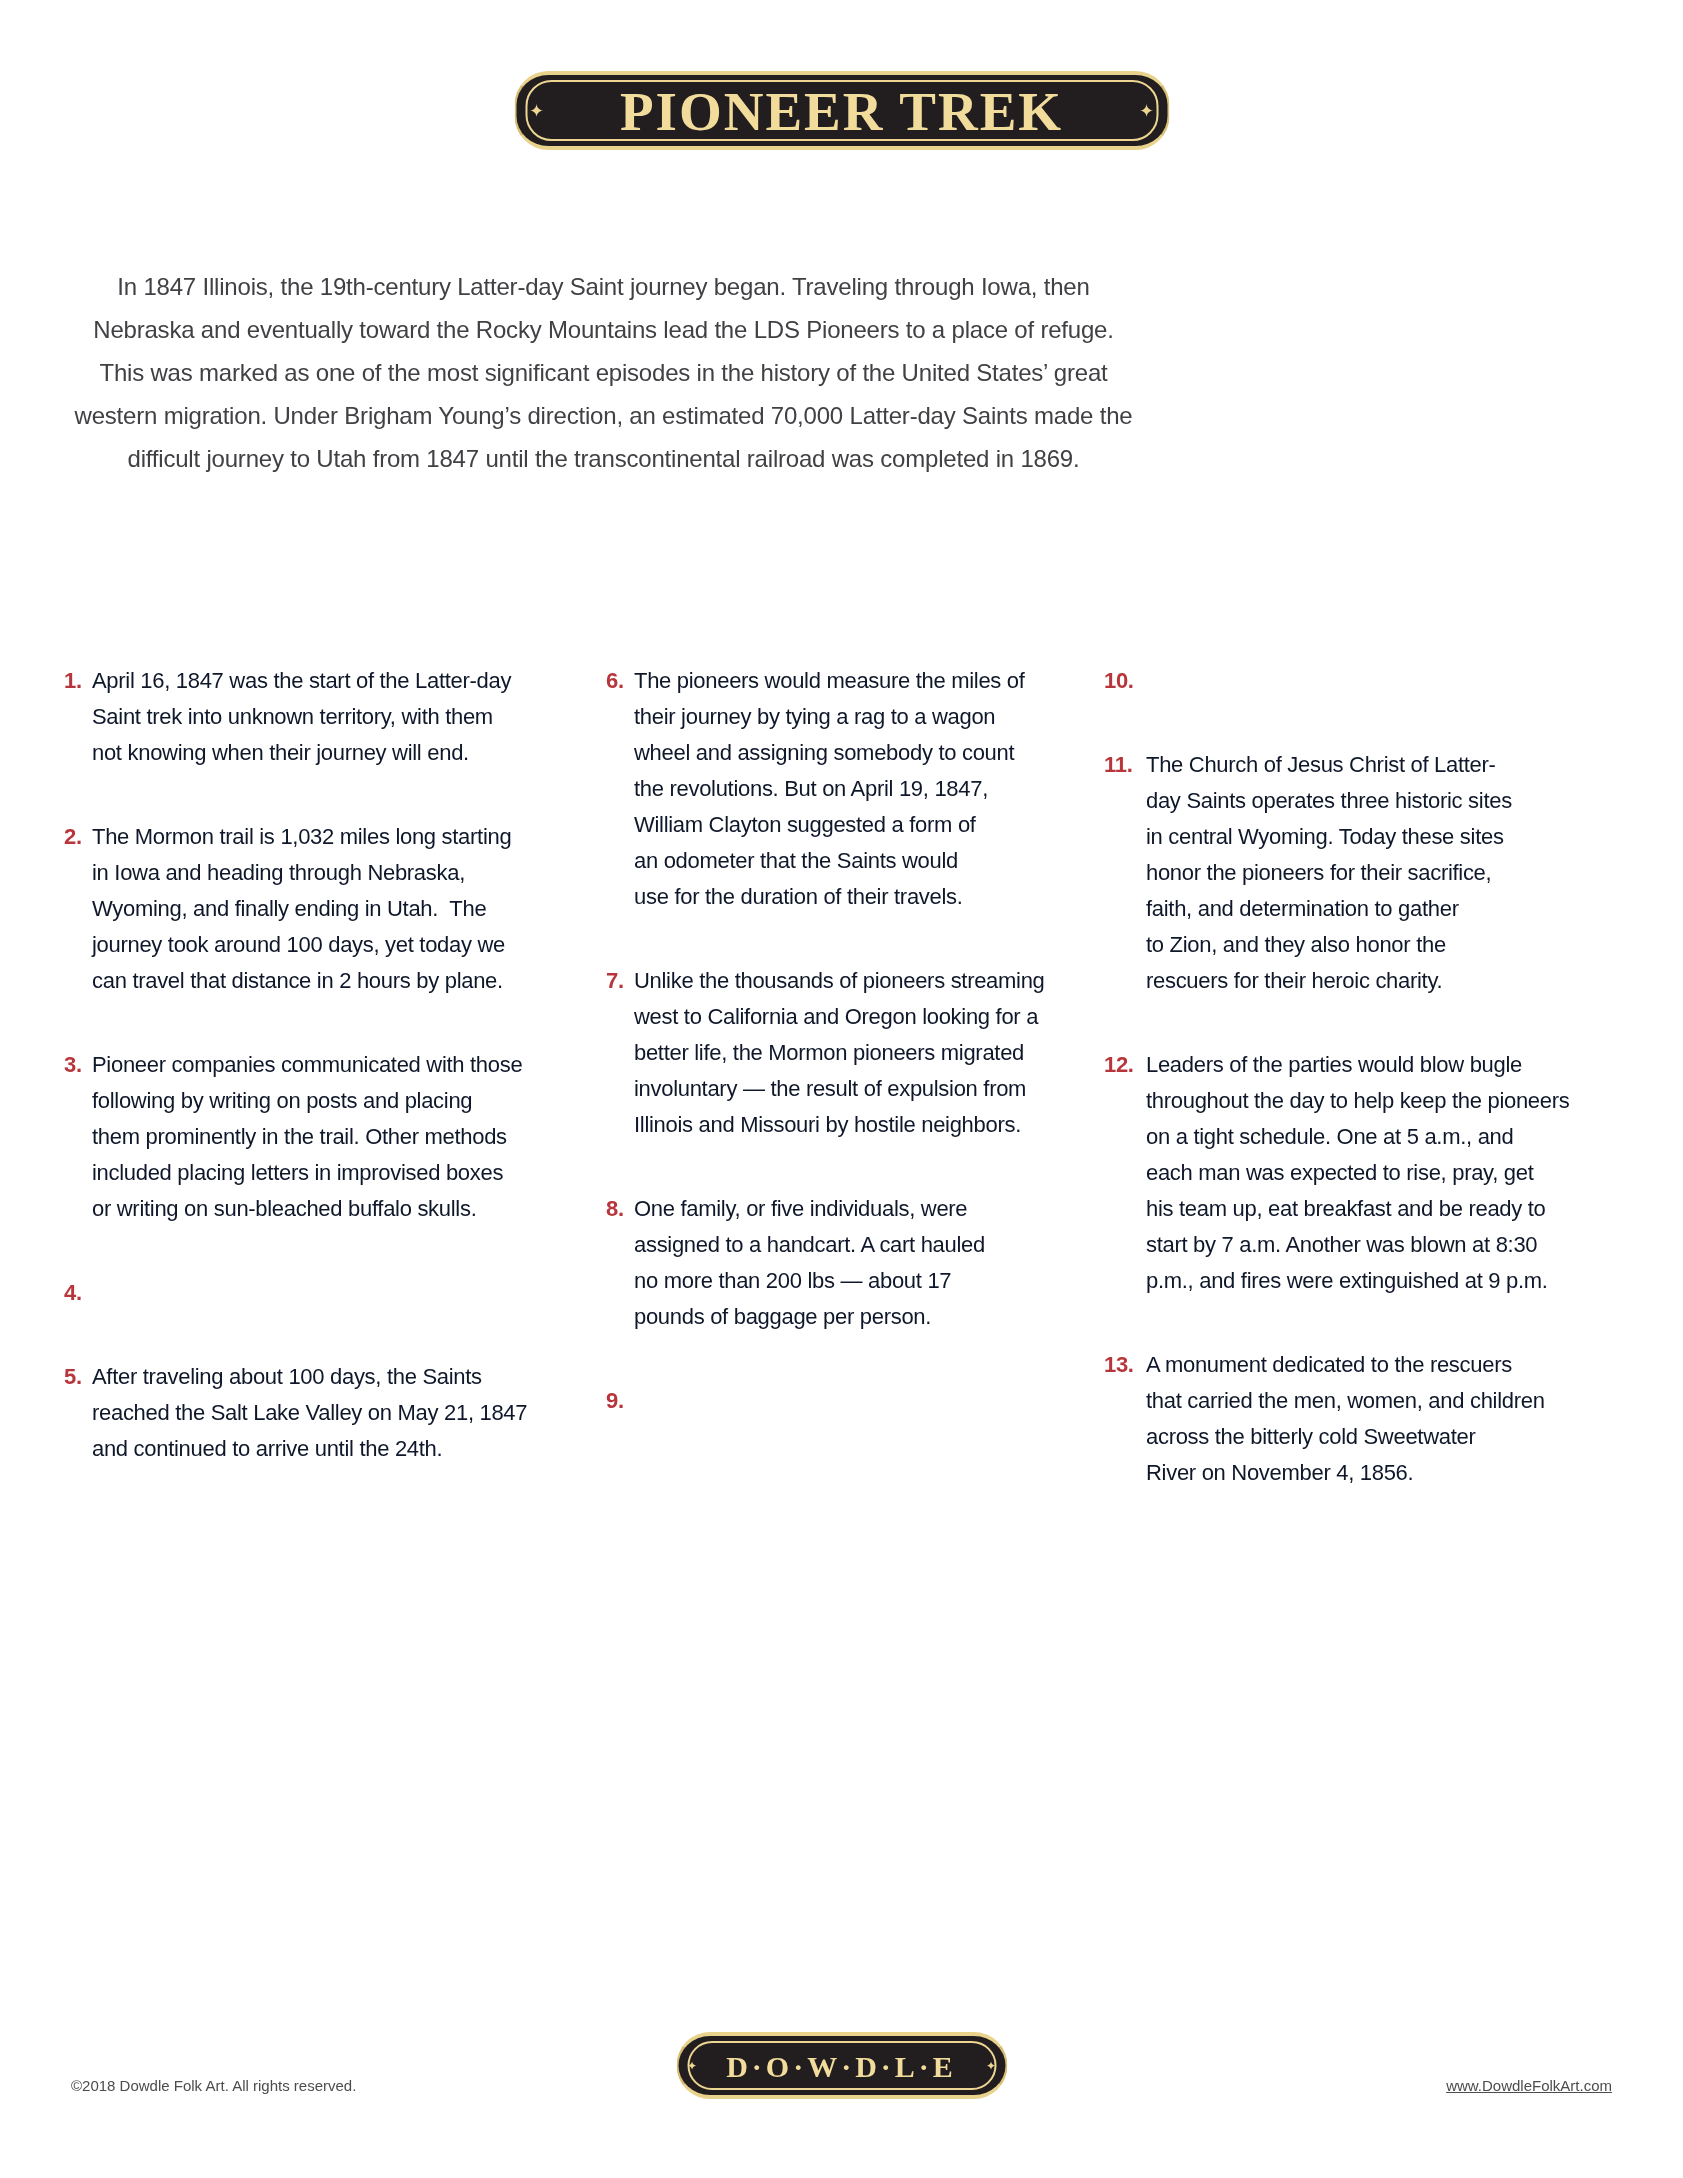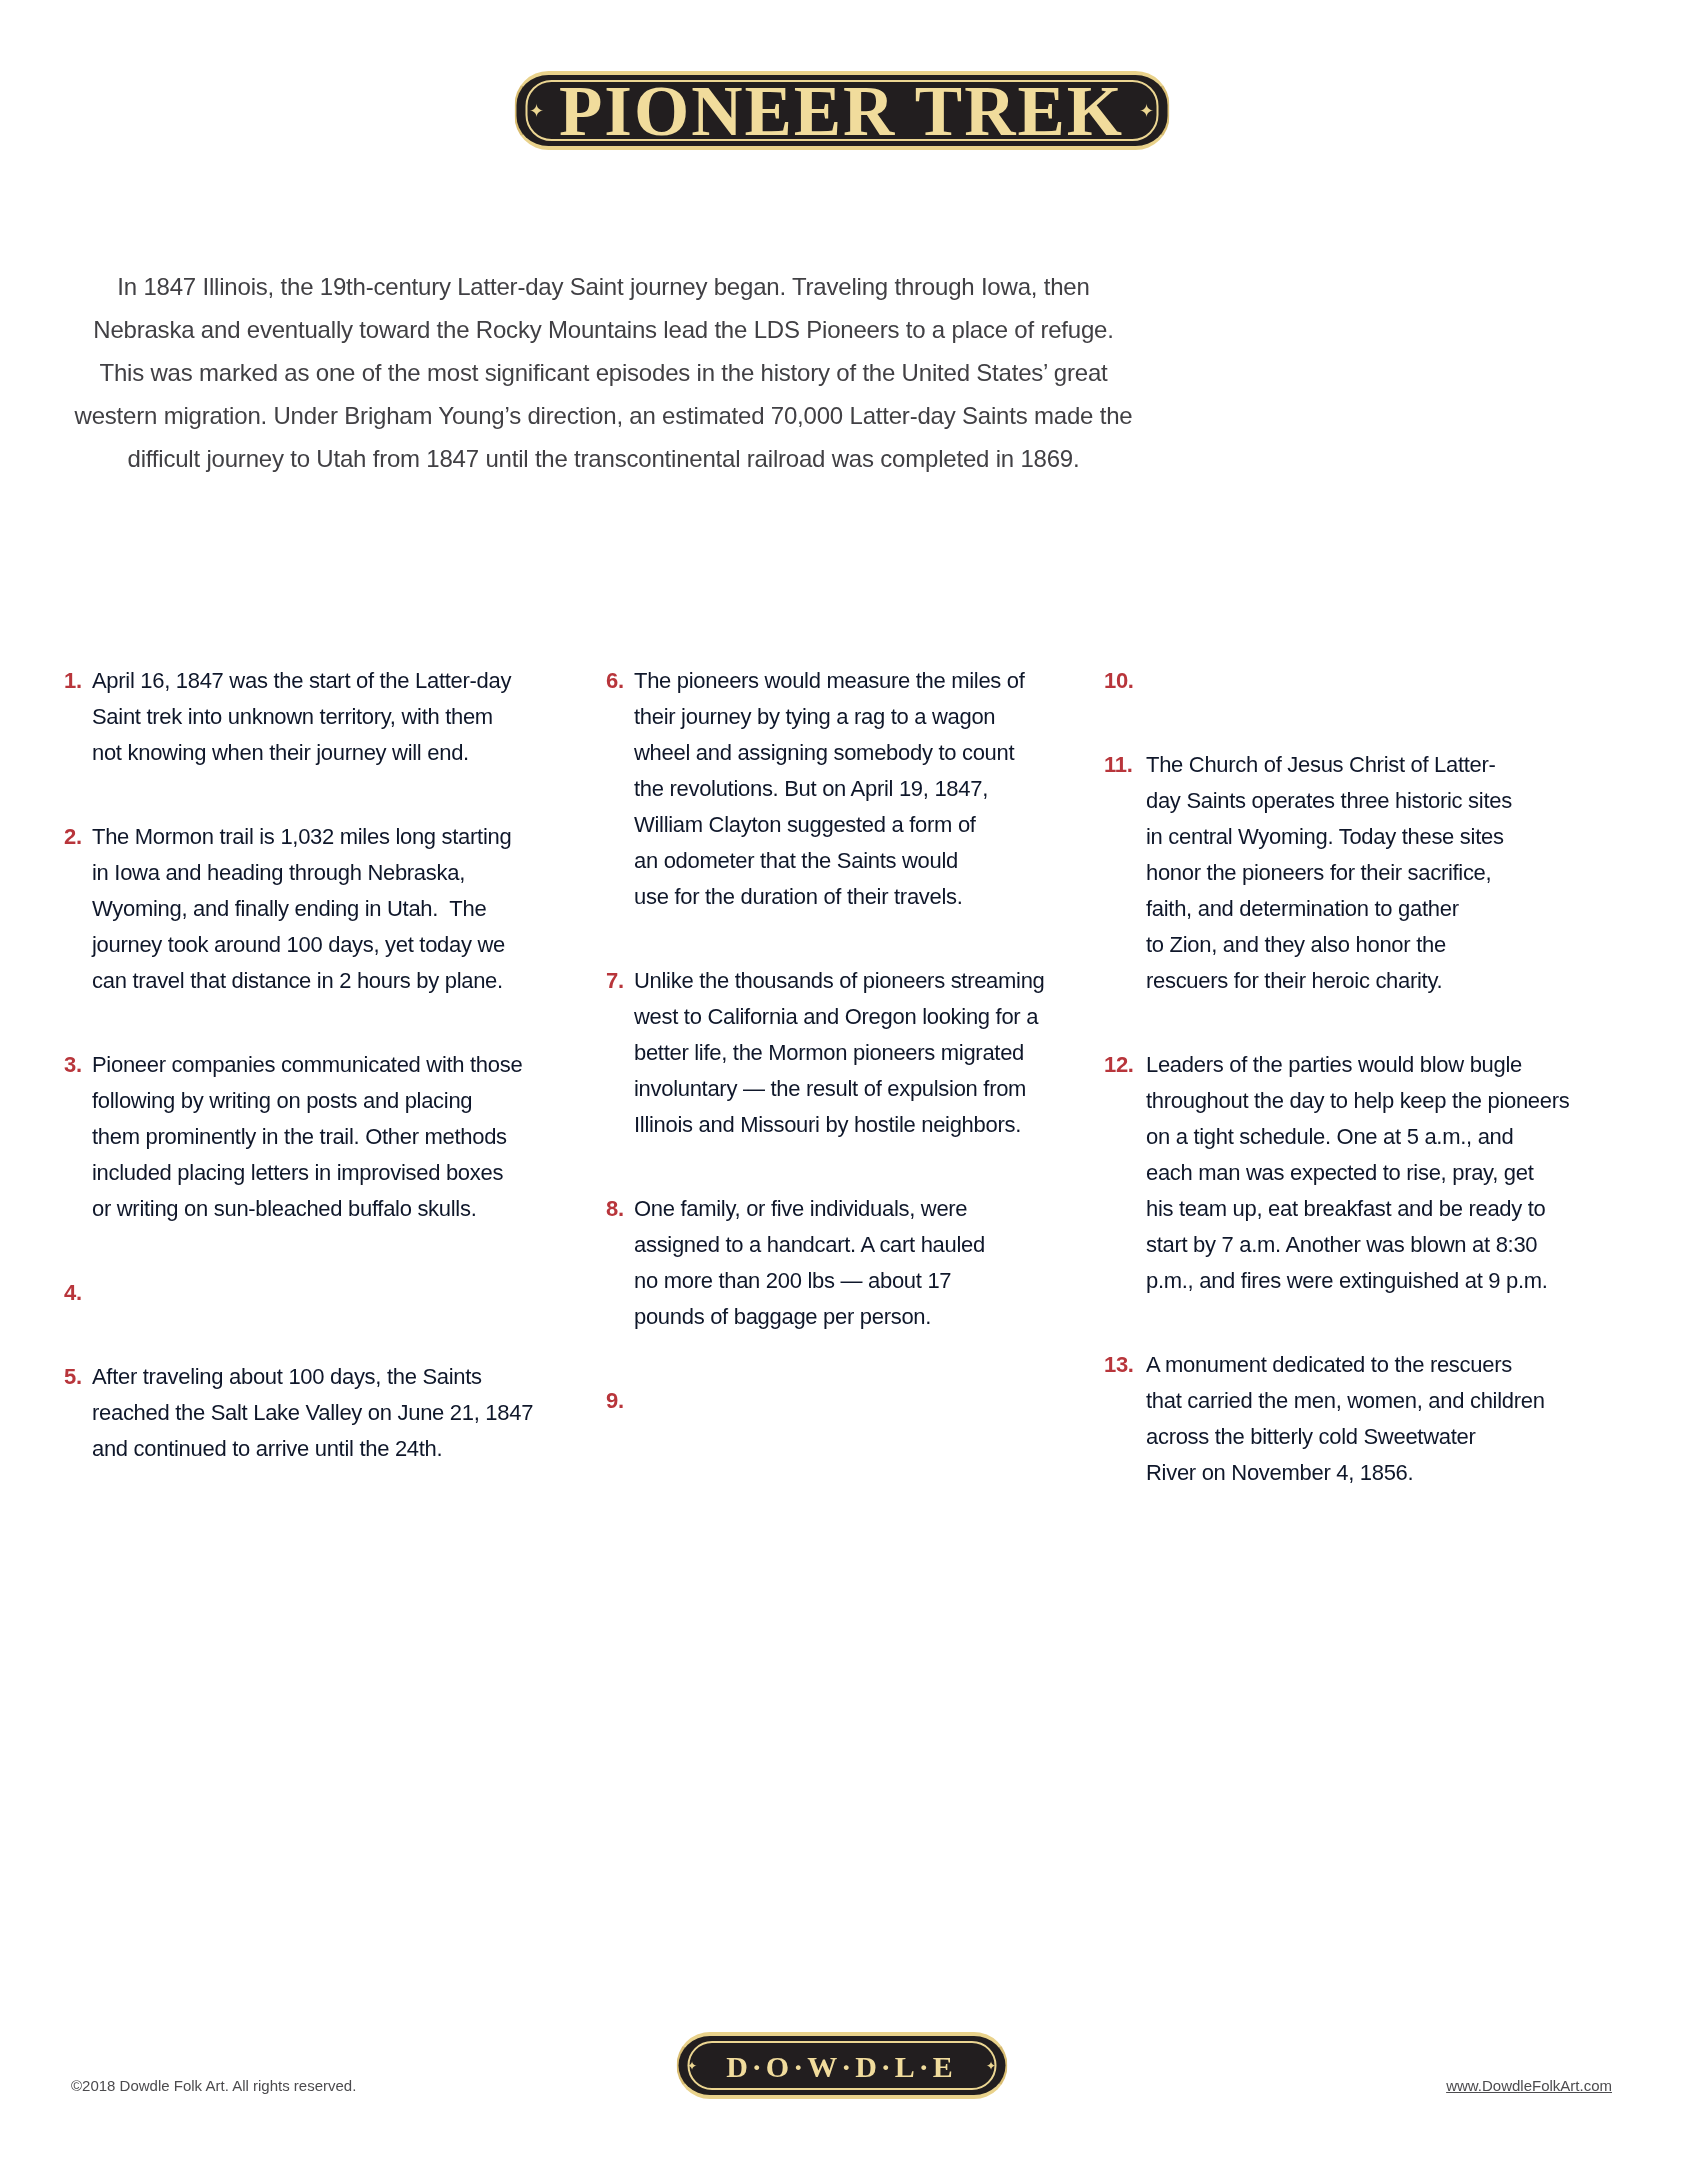--- a/index.html
+++ b/index.html
@@ -37,21 +37,21 @@
     border-radius: 26px;
     pointer-events: none;
   }
   .header-plaque { top: 71px; width: 655px; height: 79px; }
   .footer-plaque { top: 2032px; width: 331px; height: 67px; }
 
   .plaque-title {
     margin: 0;
     font-family: "Liberation Serif", serif;
     font-weight: 700;
-    font-size: 71px;
+    font-size: 55px;
     letter-spacing: 2px;
     color: #f1dc9c;
     white-space: pre;
     line-height: 1;
     padding-top: 2px;
   }
   .footer-plaque .plaque-title {
     font-size: 30px;
     letter-spacing: 4px;
   }
@@ -177,21 +177,21 @@
 them prominently in the trail. Other methods
 included placing letters in improvised boxes
 or writing on sun-bleached buffalo skulls.</span>
       </div>
       <div class="fact">
         <span class="num">4.</span>
       </div>
       <div class="fact">
         <span class="num">5.</span>
         <span class="txt">After traveling about 100 days, the Saints
-reached the Salt Lake Valley on June 21, 1847
+reached the Salt Lake Valley on May 21, 1847
 and continued to arrive until the 24th.</span>
       </div>
     </div>
 
     <div class="col col-2">
       <div class="fact">
         <span class="num">6.</span>
         <span class="txt">The pioneers would measure the miles of
 their journey by tying a rag to a wagon
 wheel and assigning somebody to count

